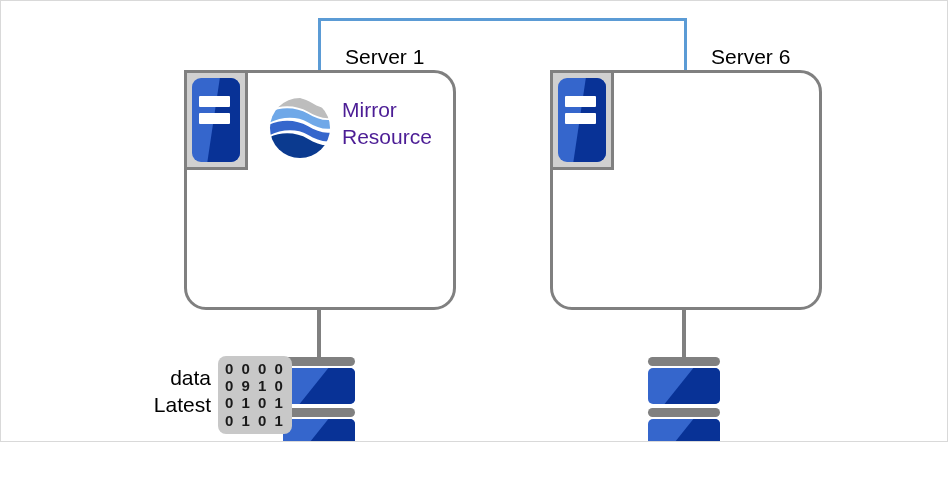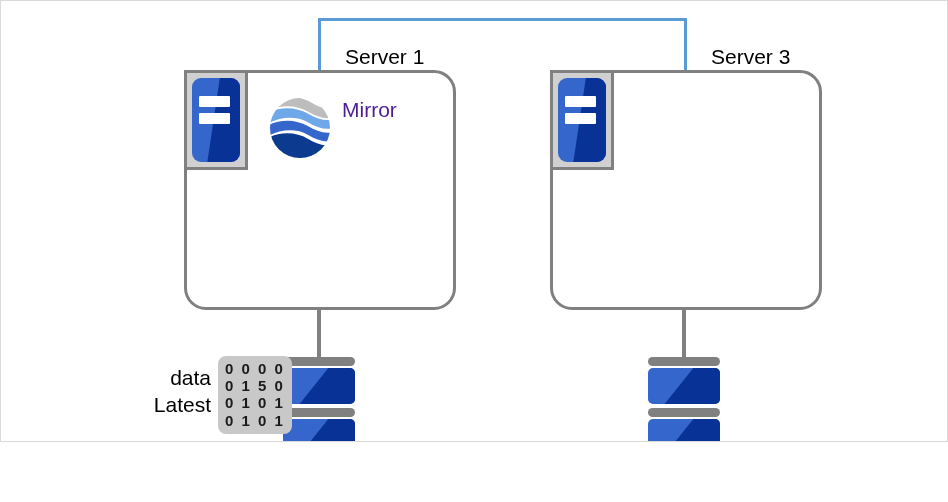--- a/index.html
+++ b/index.html
@@ -163,21 +163,21 @@
 <body>
 
 <div id="canvas">
 
   <div class="abs link-seg" style="left:317px; top:17px; width:369px; height:3px;"></div>
   <div class="abs link-seg" style="left:317px; top:17px; width:3px; height:56px;"></div>
   <div class="abs link-seg" style="left:683px; top:17px; width:3px; height:56px;"></div>
 
   <div class="abs server-label" style="left:344px; top:45px;">Server 1</div>
 
-  <div class="abs server-label" style="left:710px; top:45px;">Server 3</div>
+  <div class="abs server-label" style="left:710px; top:45px;">Server 6</div>
 
   <div class="abs server-box" style="left:183px; top:69px; width:272px; height:240px;"></div>
 
   <div class="abs server-box" style="left:549px; top:69px; width:272px; height:240px;"></div>
 
   <div class="abs srv-icon" style="left:183px; top:69px;">
     <div class="srv-icon-inner">
       <div class="srv-icon-shade"></div>
       <div class="srv-bar b1"></div>
       <div class="srv-bar b2"></div>
@@ -205,20 +205,21 @@
         <path d="M-4 6 C 12 -4, 30 -2, 44 6 C 54 12, 62 14, 70 11 L 70 20 C 60 24, 50 21, 40 15 C 28 8, 10 7, -4 16 Z" fill="#bdbdbd"></path>
         <path d="M-4 18 C 10 9, 28 10, 40 17 C 50 23, 60 26, 70 22 L 70 31 C 60 35, 50 32, 40 26 C 28 19, 10 20, -4 29 Z" fill="#6fa8e8"></path>
         <path d="M-4 31 C 10 22, 28 23, 40 30 C 50 36, 60 39, 70 35 L 70 44 C 60 48, 50 45, 40 39 C 28 32, 10 33, -4 42 Z" fill="#3566cc"></path>
         <path d="M-4 44 C 10 35, 28 36, 40 43 C 50 49, 60 52, 70 48 L 70 70 L -4 70 Z" fill="#0b3a8f"></path>
       </g>
     </svg>
   </div>
 
   <div class="abs res-label" style="left:341px; top:96px;">
     <div>Mirror</div>
+    <div>Resource</div>
   </div>
 
   <div class="abs stem" style="left:316px; top:309px; width:4px; height:52px;"></div>
 
   <div class="abs stem" style="left:681px; top:309px; width:4px; height:52px;"></div>
 
   <div class="abs disk-stack" style="left:282px; top:356px;">
     <div class="disk-cap"></div>
     <div class="disk-body">
       <div class="disk-shade"></div>
@@ -240,19 +241,19 @@
     </div>
   </div>
 
   <div class="abs latest-caption" style="left:128px; top:364px; width:82px;">
     <div>data</div>
     <div>Latest</div>
   </div>
 
   <div class="abs bits-chip" style="left:217px; top:355px;">
     <div class="bits-row">0 0 0 0</div>
-    <div class="bits-row">0 1 5 0</div>
+    <div class="bits-row">0 9 1 0</div>
     <div class="bits-row">0 1 0 1</div>
     <div class="bits-row">0 1 0 1</div>
   </div>
 
 
 </div>
 
 </body></html>

